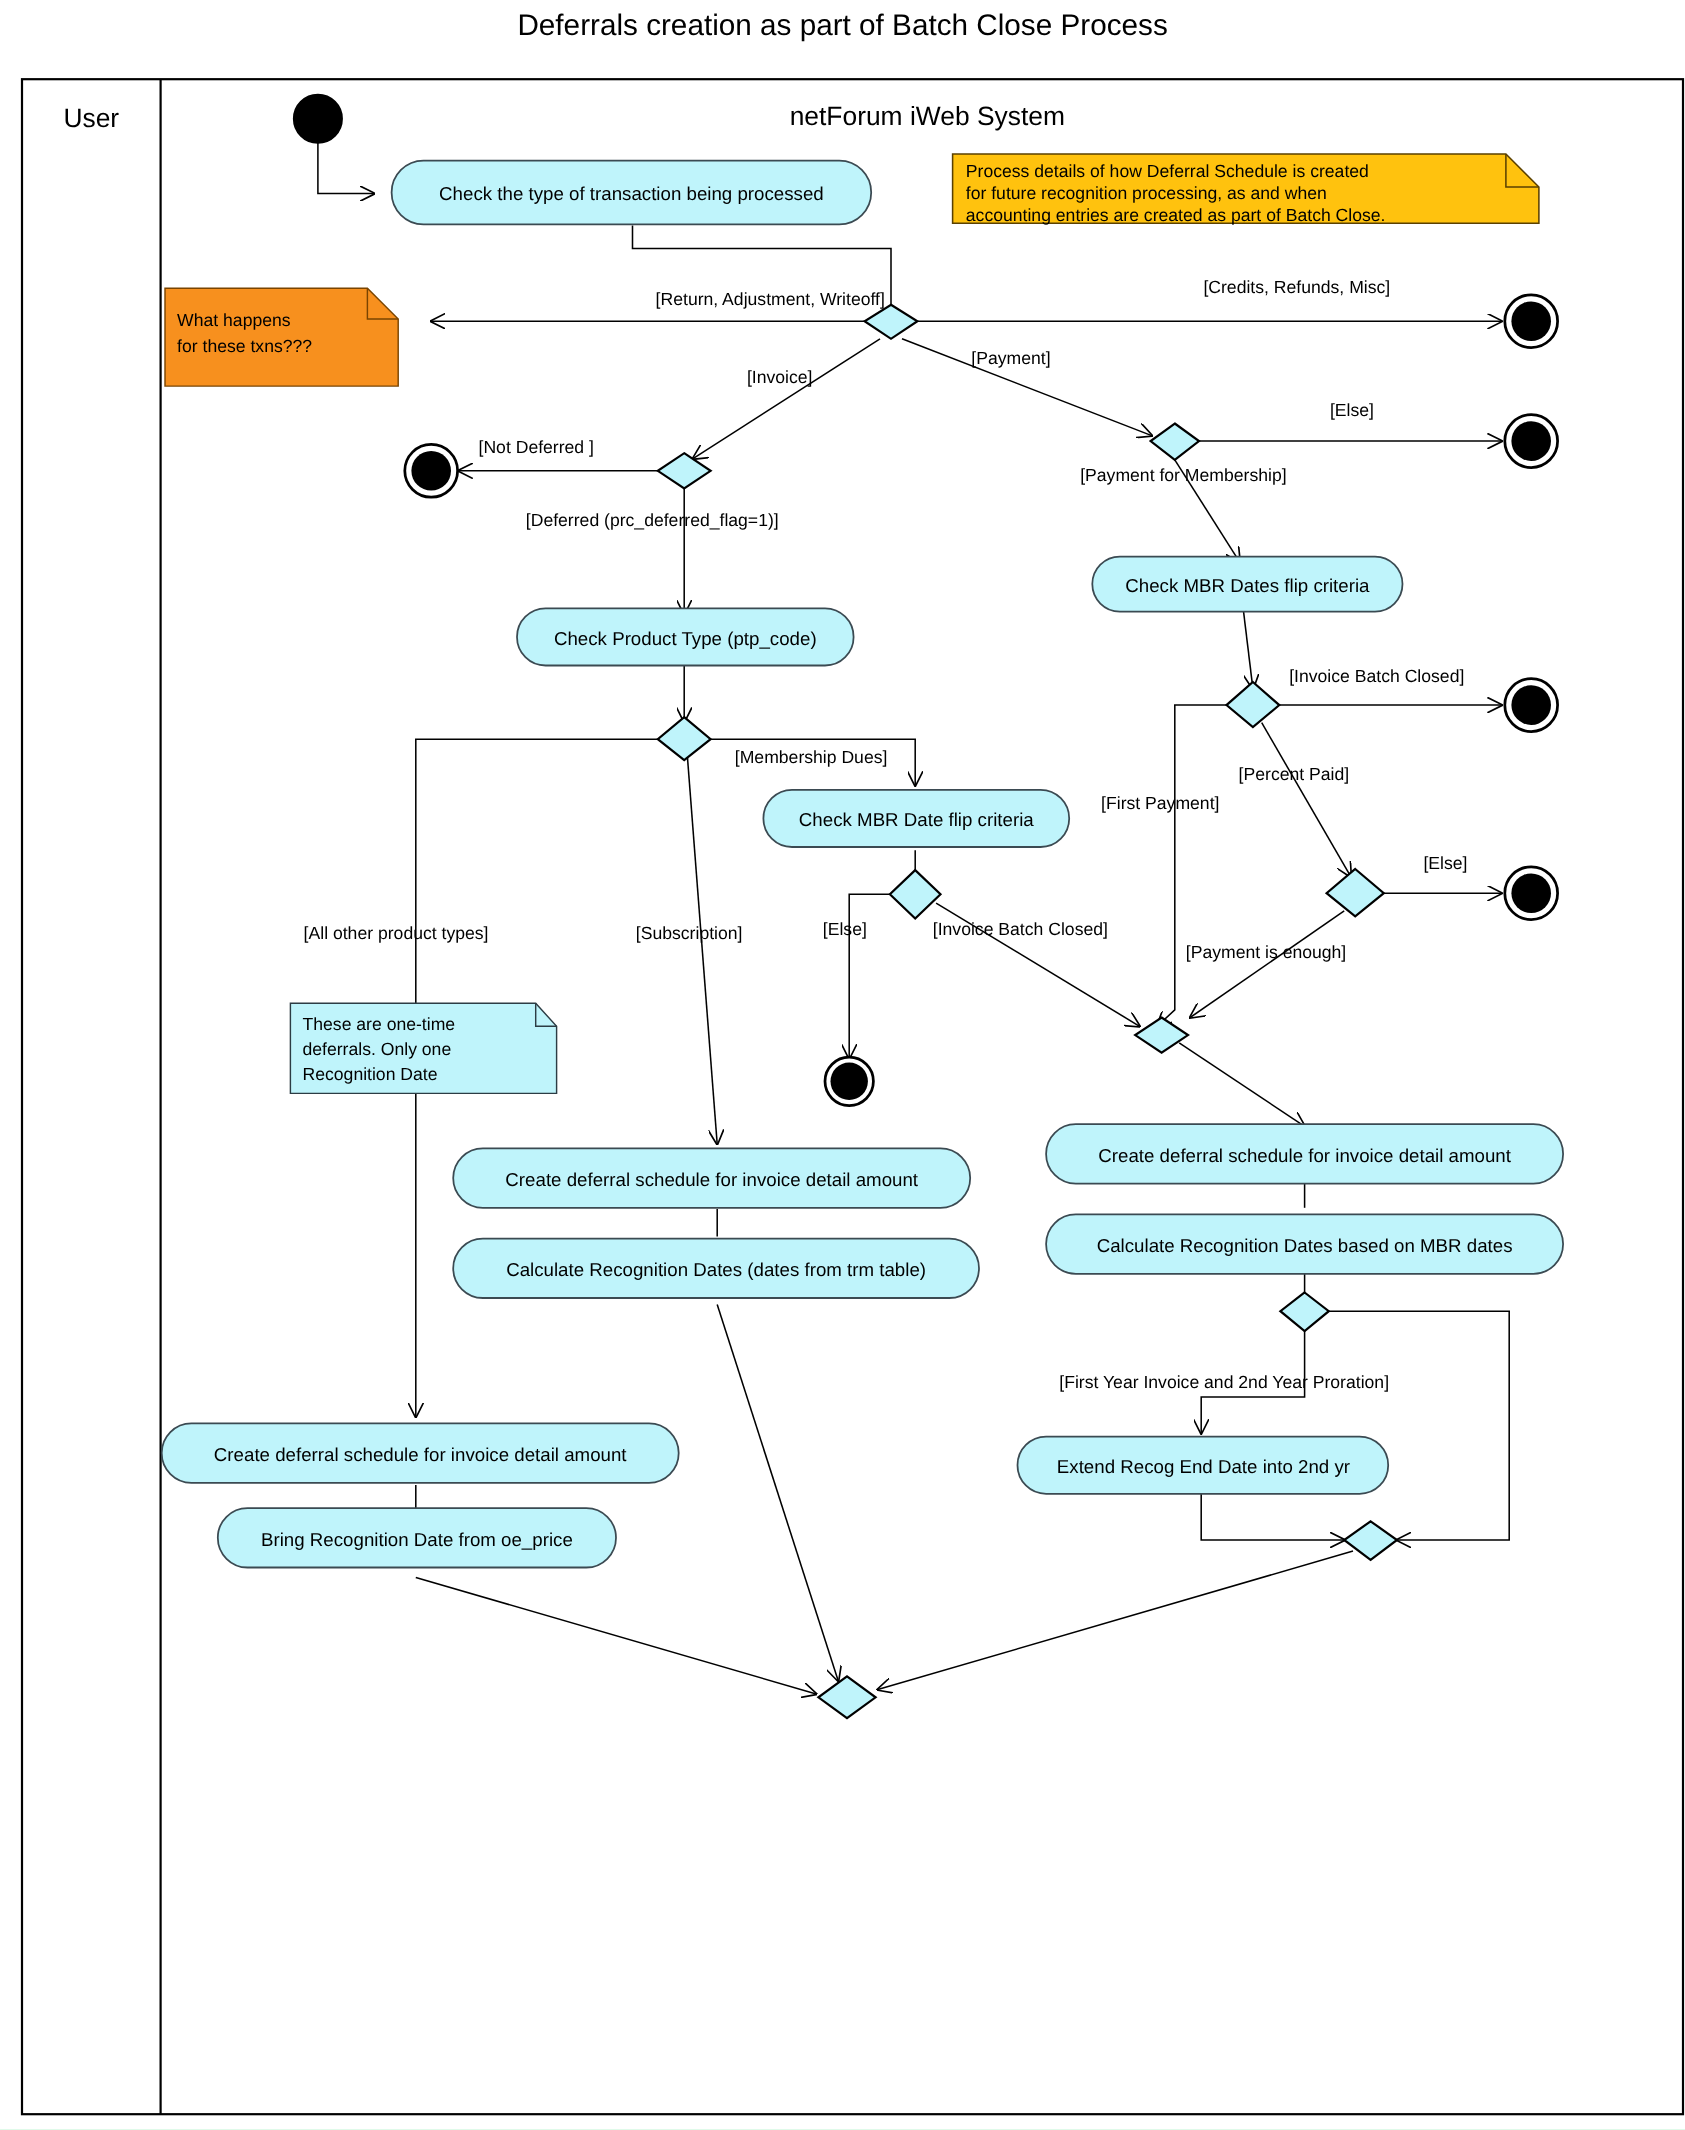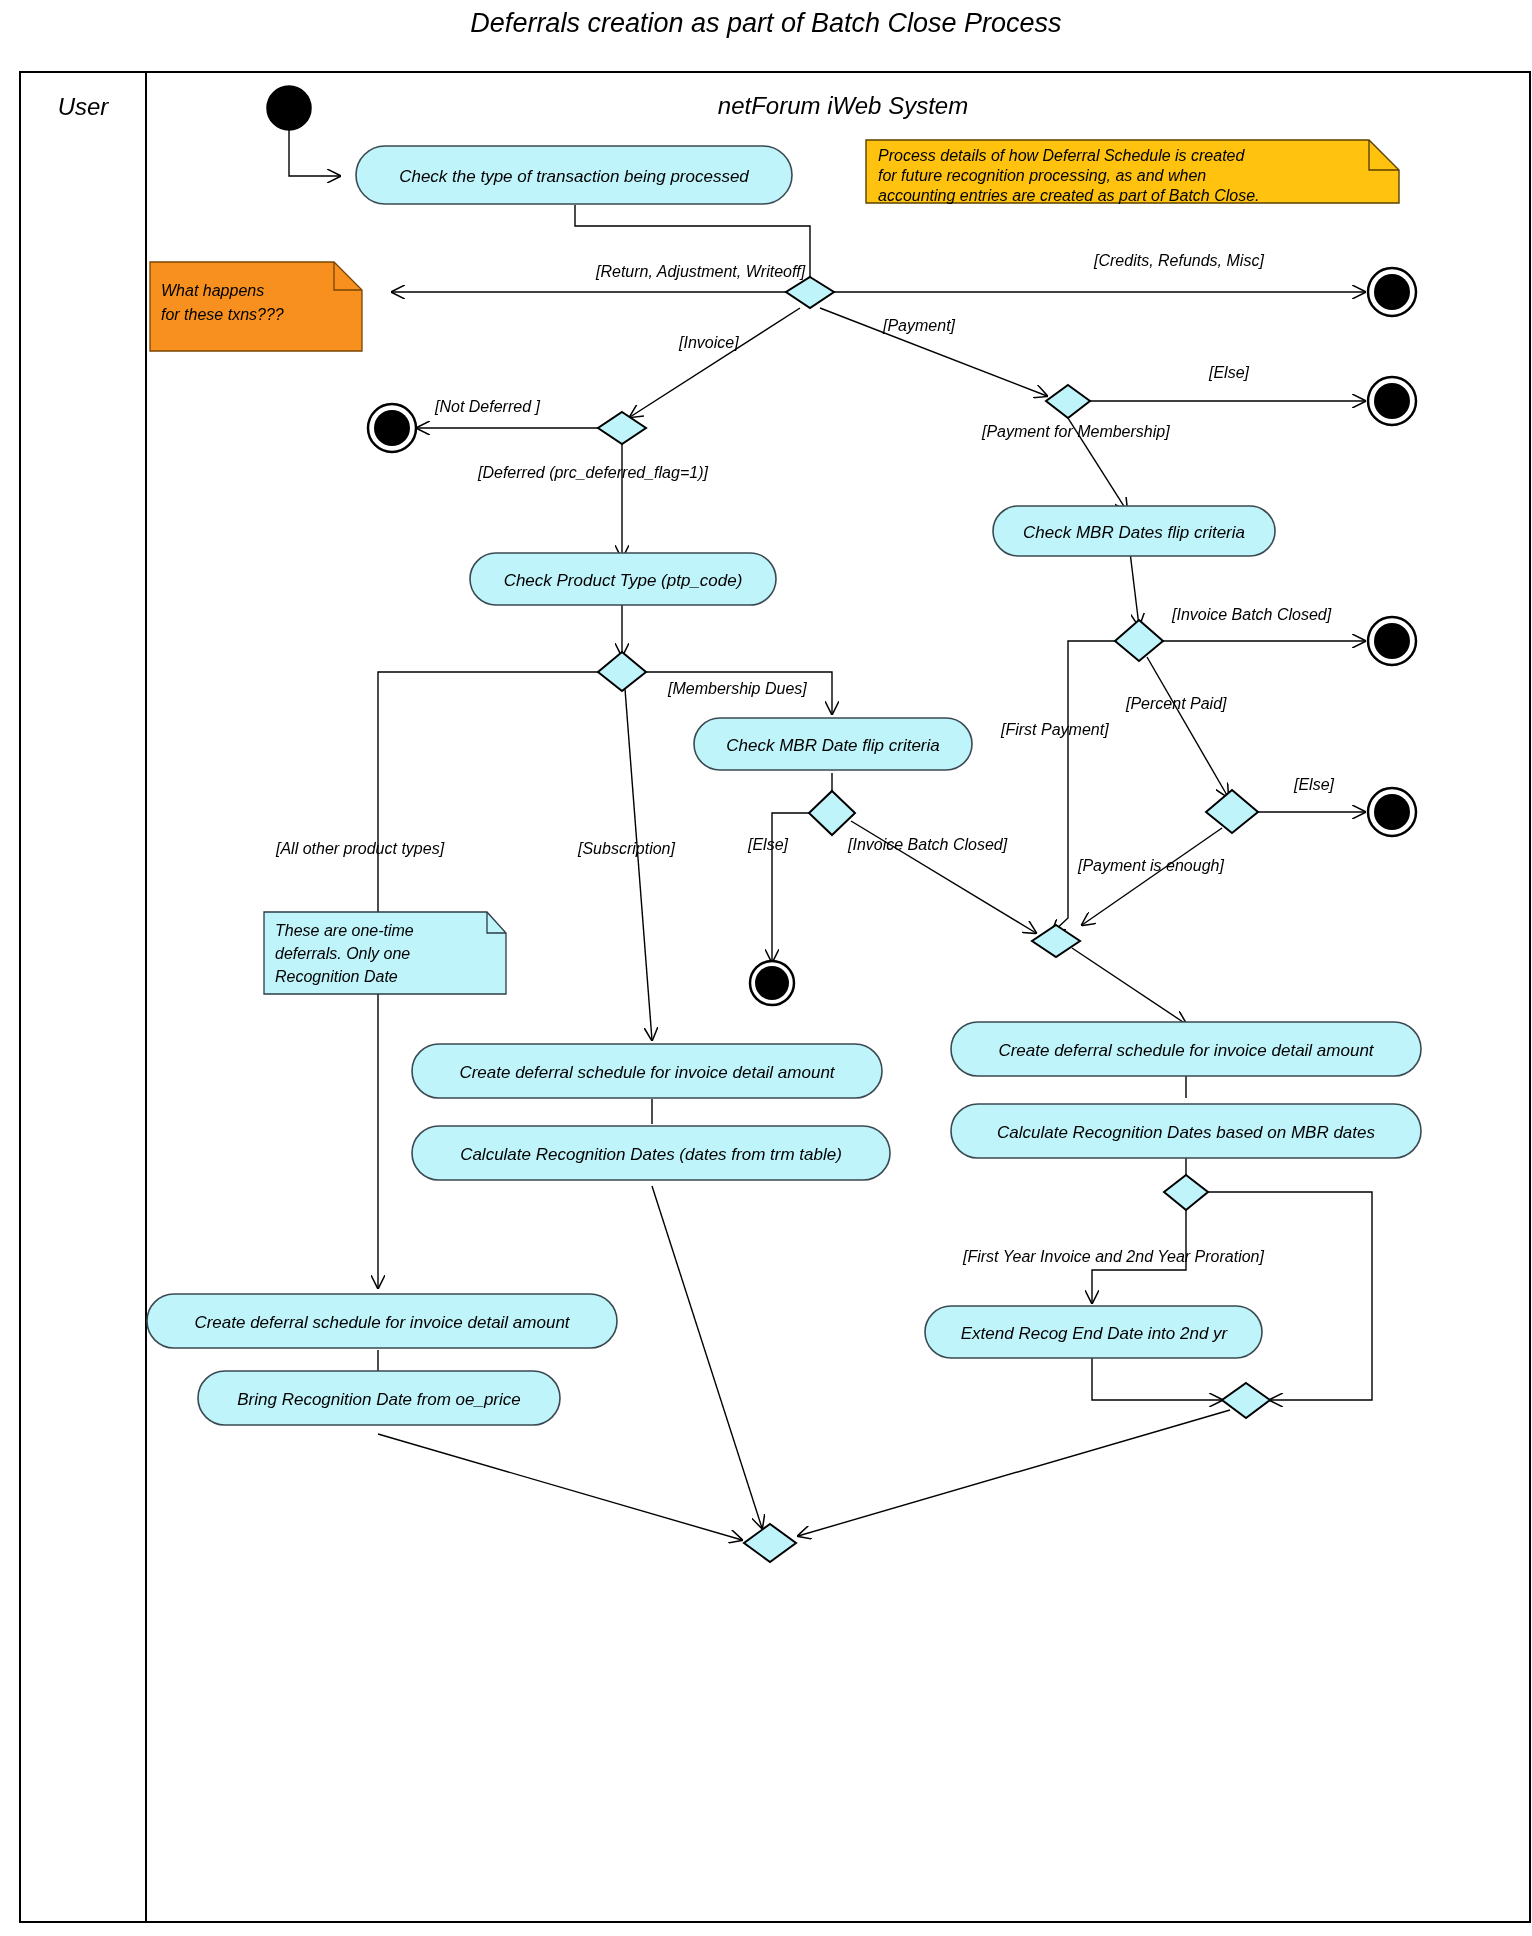--- a/index.html
+++ b/index.html
@@ -1,18 +1,18 @@
 <!DOCTYPE html>
 <html><head>
 <meta charset="utf-8">
 <title>Deferrals creation as part of Batch Close Process</title>
 <style>
   html,body{margin:0;padding:0;background:#ffffff;}
   body{width:1532px;height:1936px;font-family:"Liberation Sans",sans-serif;color:#000;}
-  #stage{position:relative;width:1532px;height:1936px;overflow:hidden;background:#86efac;font-style:italic;}
+  #stage{position:relative;width:1532px;height:1936px;overflow:hidden;background:#86efac;}
   svg#diagram{position:absolute;left:0;top:0;width:1532px;height:1936px;display:block;}
   .node-text{font-family:"Liberation Sans",sans-serif;font-size:17px;fill:#000;}
   .guard-text{font-family:"Liberation Sans",sans-serif;font-size:16px;fill:#000;}
   .note-text{font-family:"Liberation Sans",sans-serif;font-size:16px;fill:#000;}
   .lane-title{font-family:"Liberation Sans",sans-serif;font-size:24px;fill:#000;}
   .diagram-title{font-family:"Liberation Sans",sans-serif;font-size:27px;fill:#000;}
   .edge{stroke:#000;stroke-width:1.4px;fill:none;}
   .act{fill:#bff4fb;stroke:#3b4a52;stroke-width:1.6px;}
   .dec{fill:#bff4fb;stroke:#000;stroke-width:2px;}
   .lane{fill:none;stroke:#000;stroke-width:2px;}

